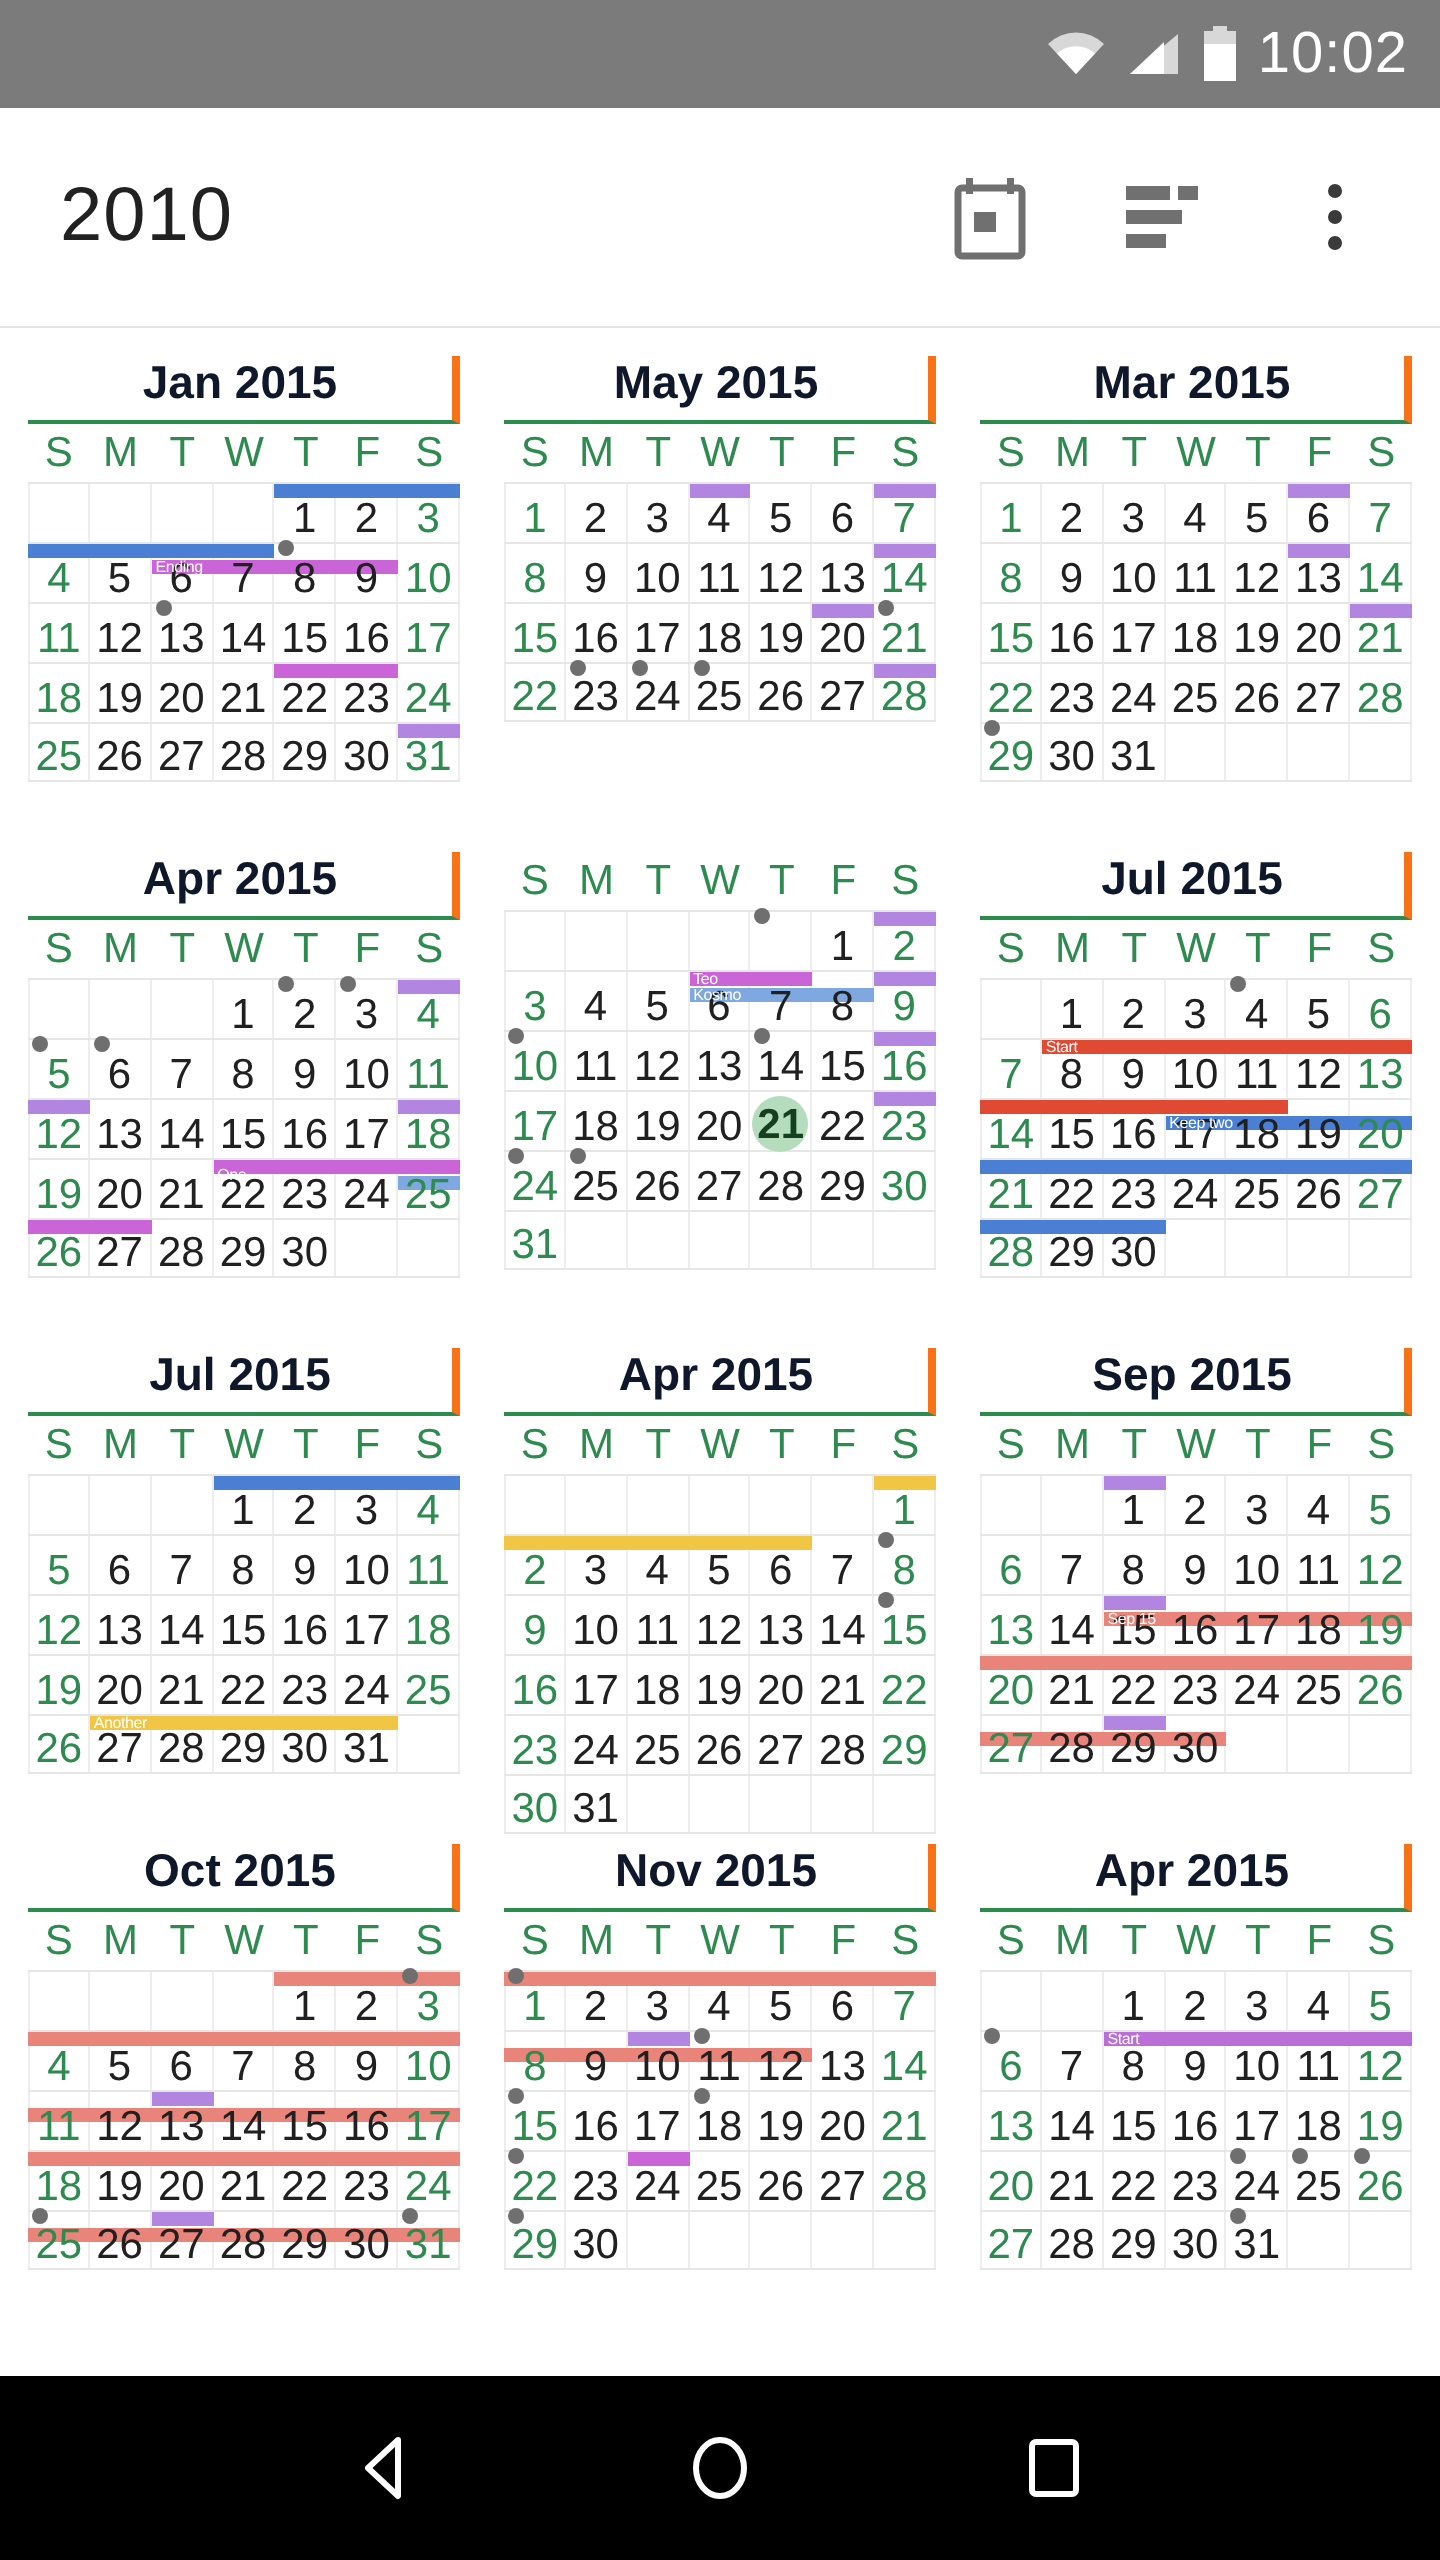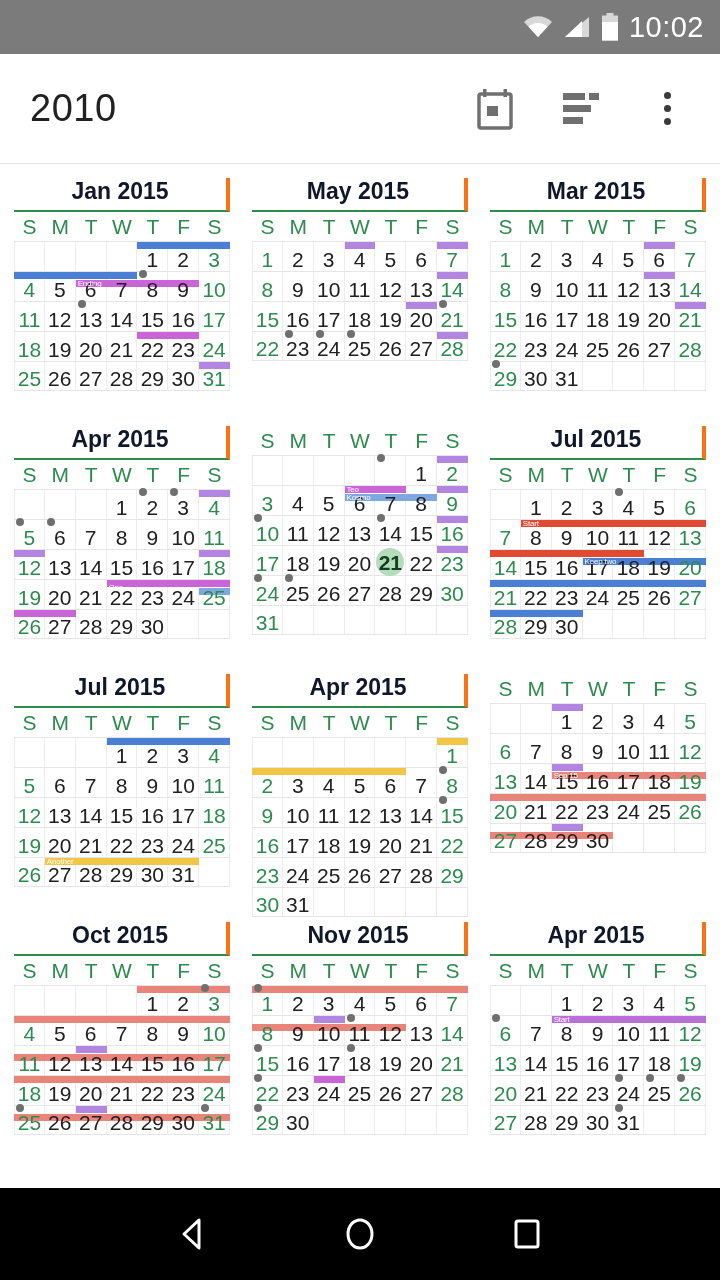--- a/index.html
+++ b/index.html
@@ -1297,20 +1297,21 @@
             <div class="cell">
               <span class="daynum empty">0</span>
             </div>
             <div class="cell">
               <span class="daynum weekend empty">0</span>
             </div>
           </div>
         </div>
       </div>
       <div class="month">
+        <div class="month-head">Sep 2015</div>
         <div class="dow-row">
           <span>S</span>
           <span>M</span>
           <span>T</span>
           <span>W</span>
           <span>T</span>
           <span>F</span>
           <span>S</span>
         </div>
         <div class="weeks">

